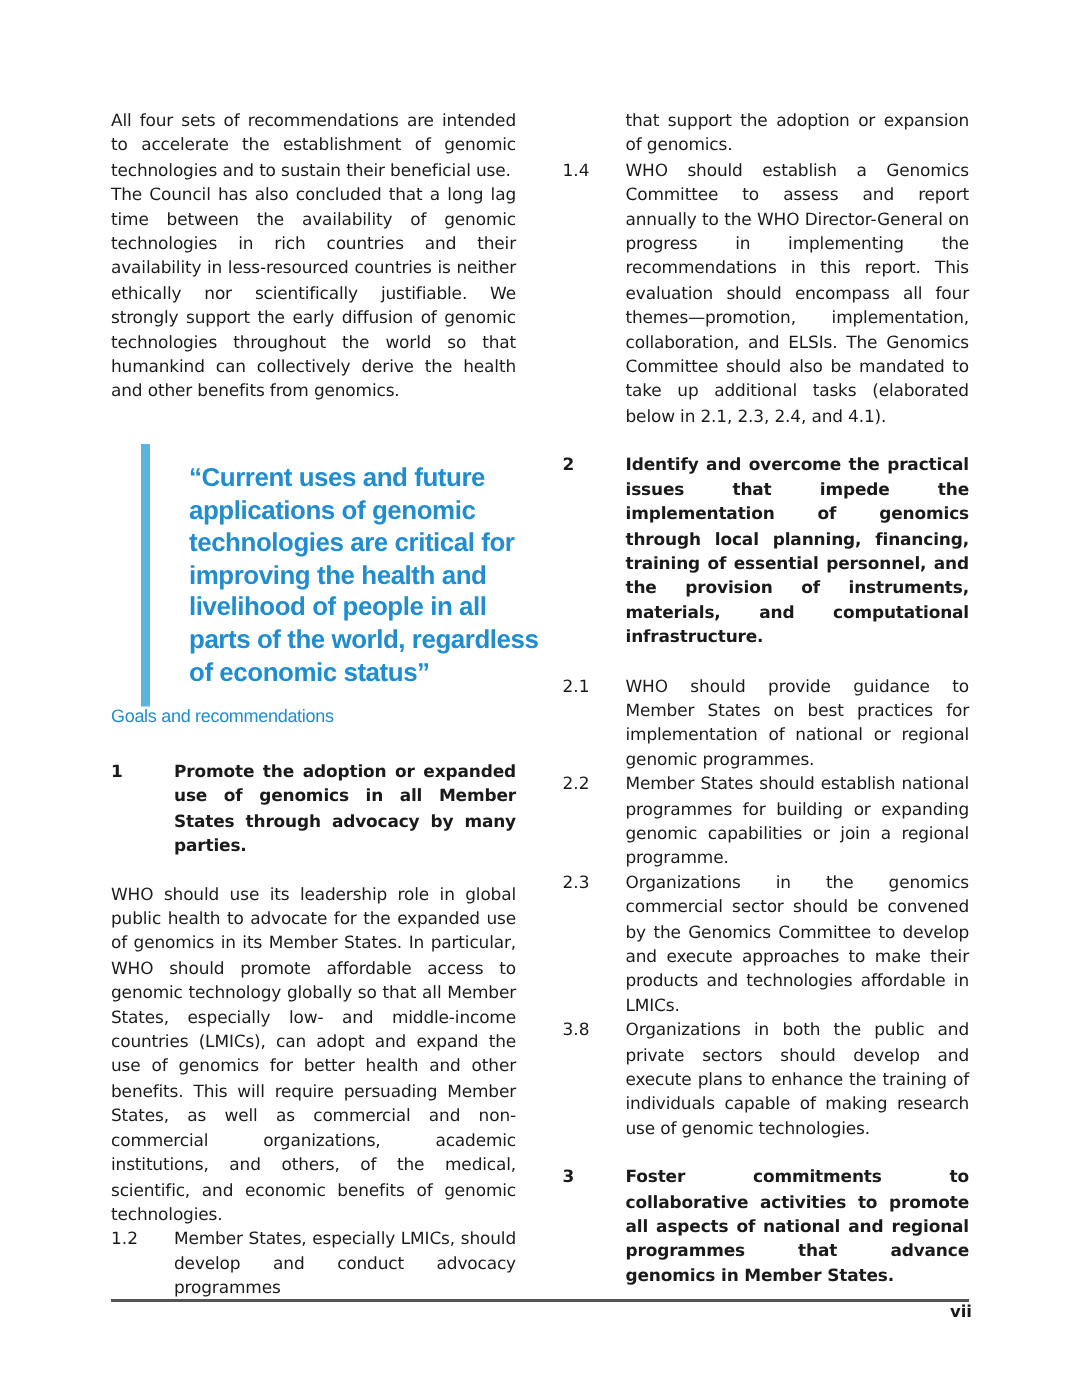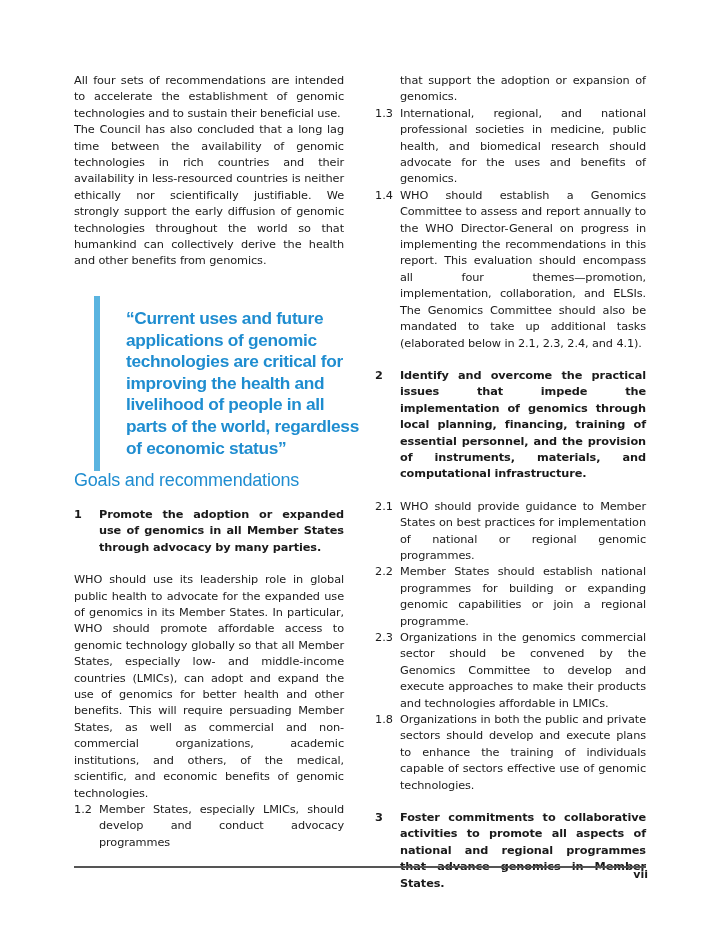--- a/index.html
+++ b/index.html
@@ -20,25 +20,25 @@
       border-left: 6px solid #5ab4e0; padding-left: 14px;
     }
     .quote-text {
       font-family: "Liberation Sans", sans-serif; font-weight: bold;
       font-size: 17.3px; line-height: 21.6px; color: #1f8dd0;
       margin: 12px; letter-spacing: -0.3px;
     }
     .heading {
       position: absolute; left: 74px; top: 470px;
       font-family: "Liberation Sans", sans-serif;
-      font-size: 18px; color: #1f8dd0; margin: 0; font-weight: normal;
+      font-size: 12px; color: #1f8dd0; margin: 0; font-weight: normal;
       letter-spacing: -0.2px;
       text-align: right;
     }
-    .item { display: flex; margin: 0; }
+    .item { display: flex; margin: 0; gap: 17px; }
     .num { width: 25px; flex: 0 0 25px; font-size: 11.3px; line-height: 16.4px; }
     .item .para { flex: 1; }
     .bold .para, .bold .num { font-weight: bold; }
     .rule {
       position: absolute; left: 74px; top: 866px; width: 572px; height: 2px;
       background: #555555;
     }
     .page-num {
       position: absolute; right: 72px; top: 868px;
       font-size: 11px; font-weight: bold; color: #1a1a1a;
@@ -74,24 +74,20 @@
       <p class="para">Member States, especially LMICs, should develop and conduct advocacy programmes</p>
     </div>
   </div>
 
   <div class="col-right">
     <div class="item">
       <span class="num"></span>
       <p class="para">that support the adoption or expansion of genomics.</p>
     </div>
     <div class="item">
-      <span class="num">1.3</span>
-      <p class="para">International, regional, and national professional societies in medicine, public health, and biomedical research should advocate for the uses and benefits of genomics.</p>
-    </div>
-    <div class="item">
       <span class="num">1.4</span>
       <p class="para">WHO should establish a Genomics Committee to assess and report annually to the WHO Director-General on progress in implementing the recommendations in this report. This evaluation should encompass all four themes—promotion, implementation, collaboration, and ELSIs. The Genomics Committee should also be mandated to take up additional tasks (elaborated below in 2.1, 2.3, 2.4, and 4.1).</p>
     </div>
     <div style="height:16px;"></div>
     <div class="item bold">
       <span class="num">2</span>
       <p class="para">Identify and overcome the practical issues that impede the implementation of genomics through local planning, financing, training of essential personnel, and the provision of instruments, materials, and computational infrastructure.</p>
     </div>
     <div style="height:16px;"></div>
     <div class="item">
@@ -100,22 +96,22 @@
     </div>
     <div class="item">
       <span class="num">2.2</span>
       <p class="para">Member States should establish national programmes for building or expanding genomic capabilities or join a regional programme.</p>
     </div>
     <div class="item">
       <span class="num">2.3</span>
       <p class="para">Organizations in the genomics commercial sector should be convened by the Genomics Committee to develop and execute approaches to make their products and technologies affordable in LMICs.</p>
     </div>
     <div class="item">
-      <span class="num">1.8</span>
-      <p class="para">Organizations in both the public and private sectors should develop and execute plans to enhance the training of individuals capable of sectors effective use of genomic technologies.</p>
+      <span class="num">3.8</span>
+      <p class="para">Organizations in both the public and private sectors should develop and execute plans to enhance the training of individuals capable of making research use of genomic technologies.</p>
     </div>
     <div style="height:16px;"></div>
     <div class="item bold">
       <span class="num">3</span>
       <p class="para">Foster commitments to collaborative activities to promote all aspects of national and regional programmes that advance genomics in Member States.</p>
     </div>
   </div>
 
   <div class="rule"></div>
   <div class="page-num">vii</div>

